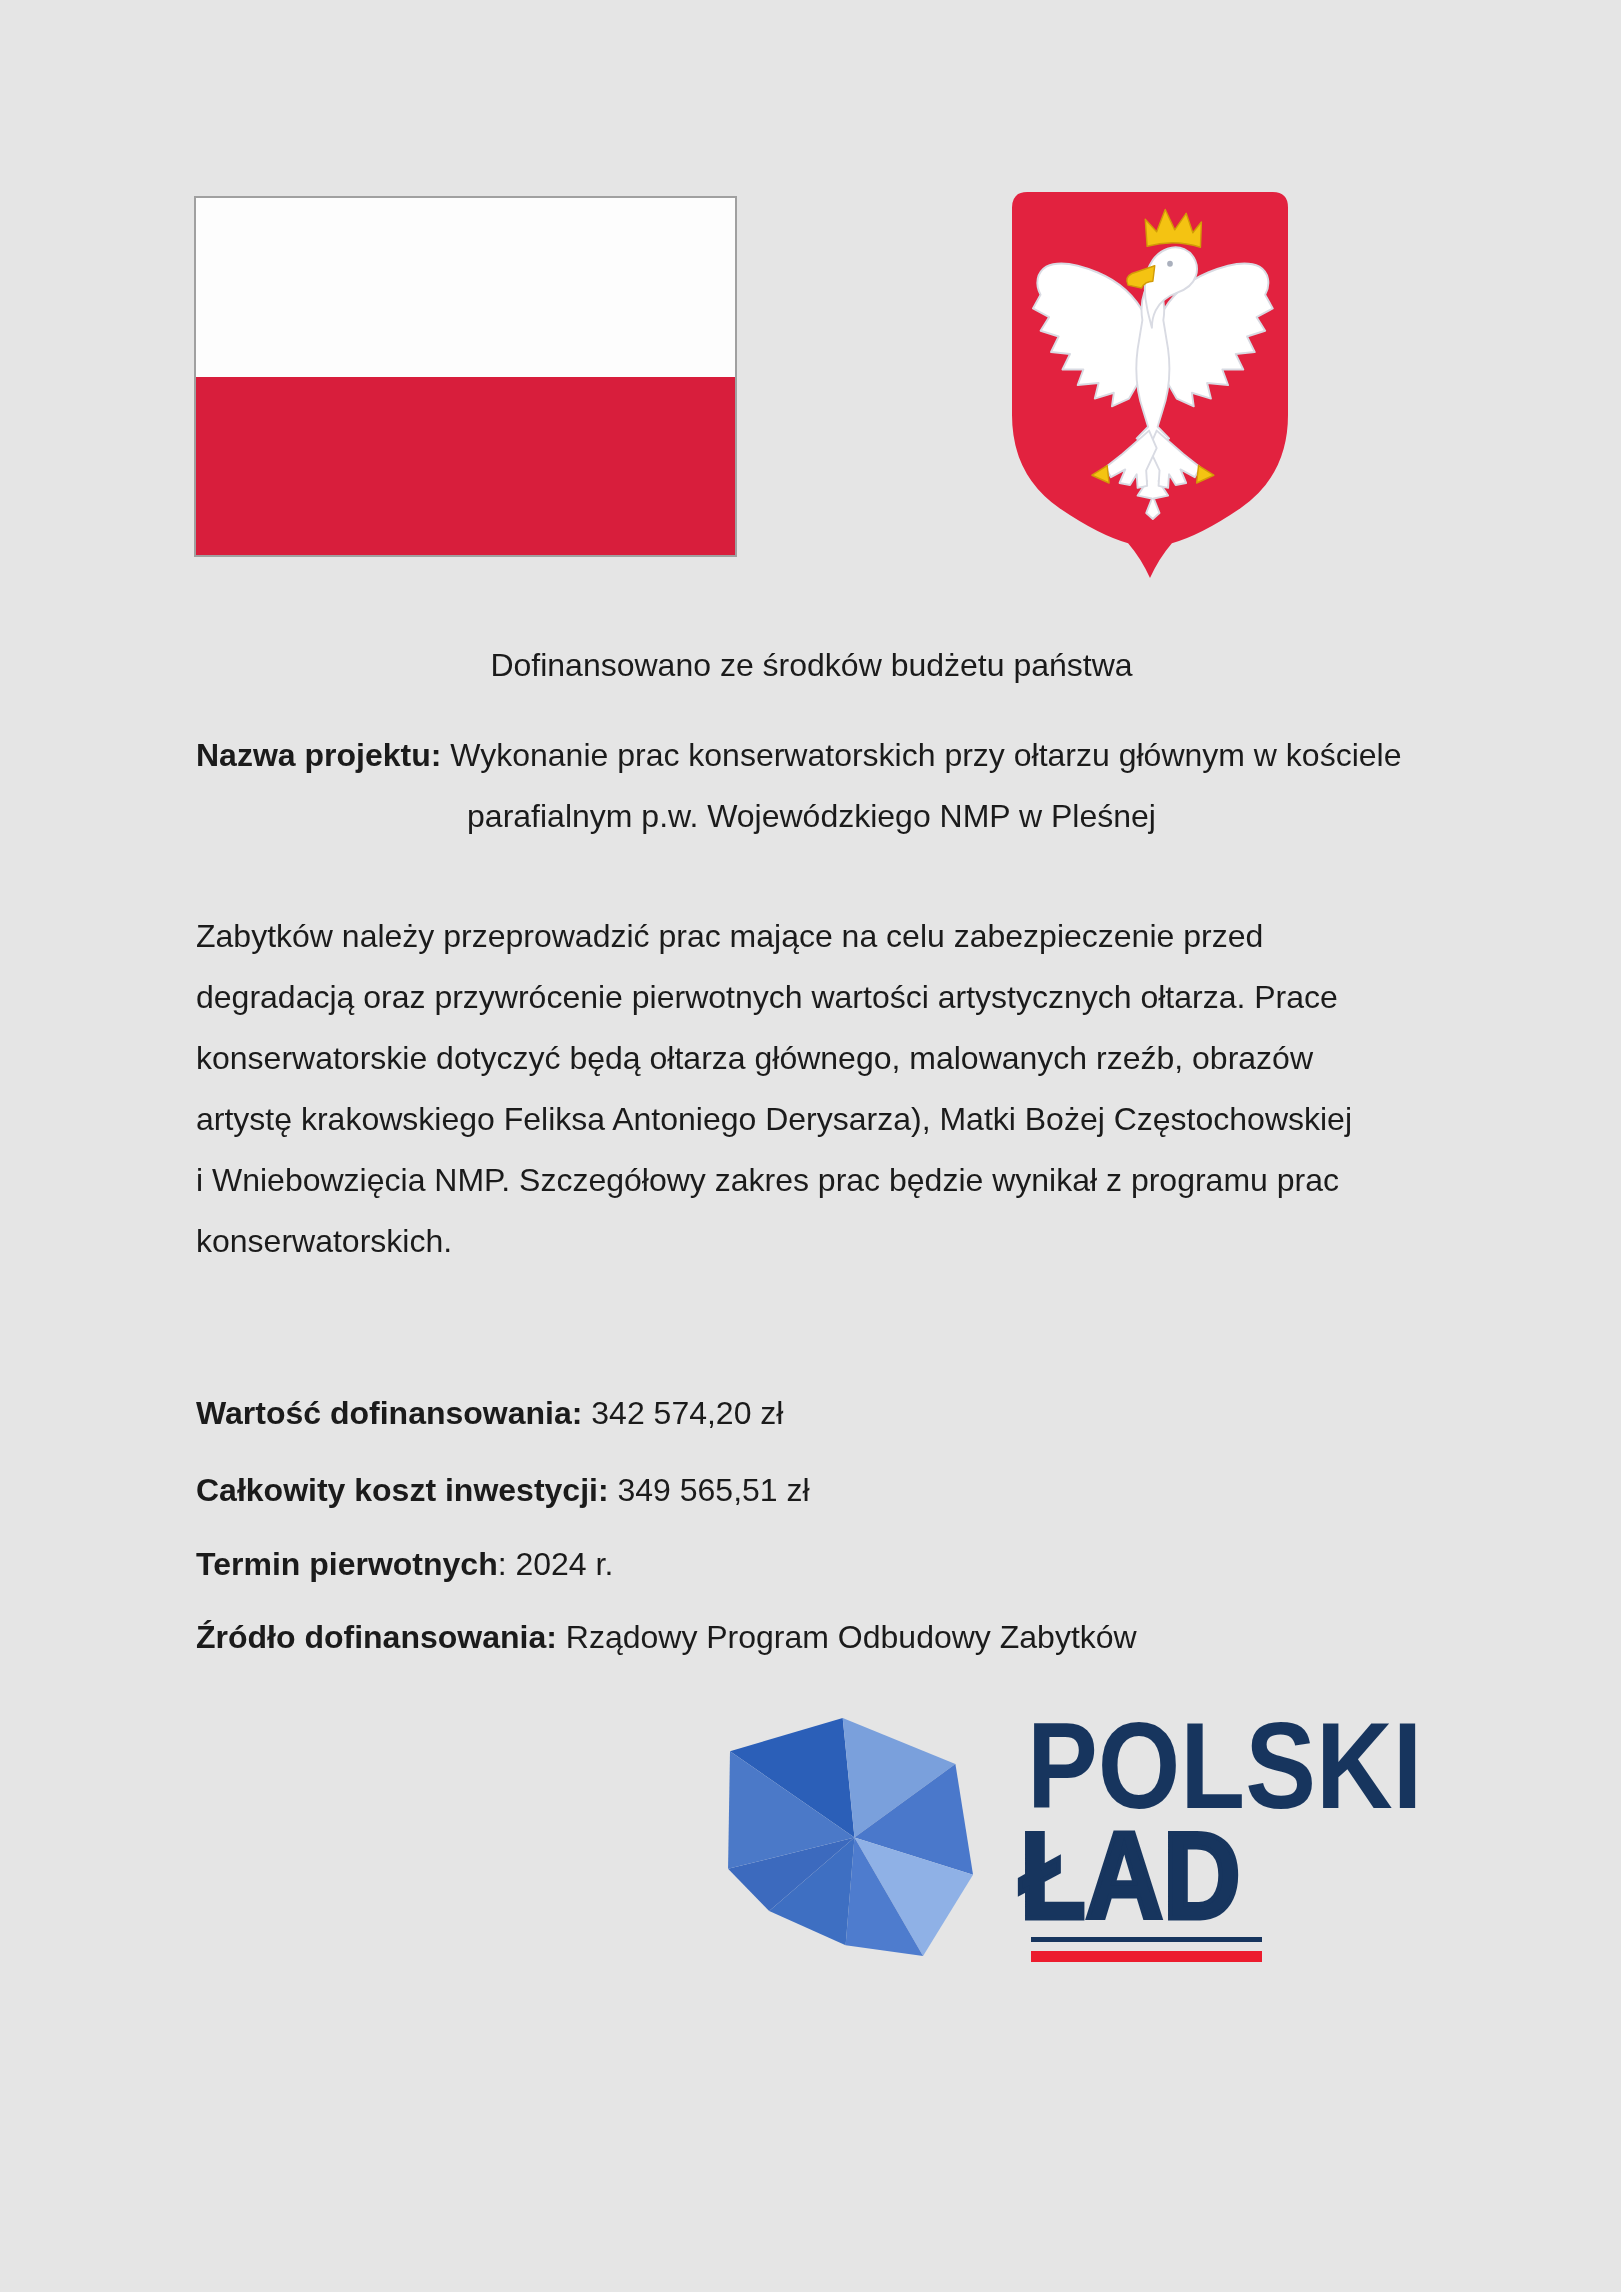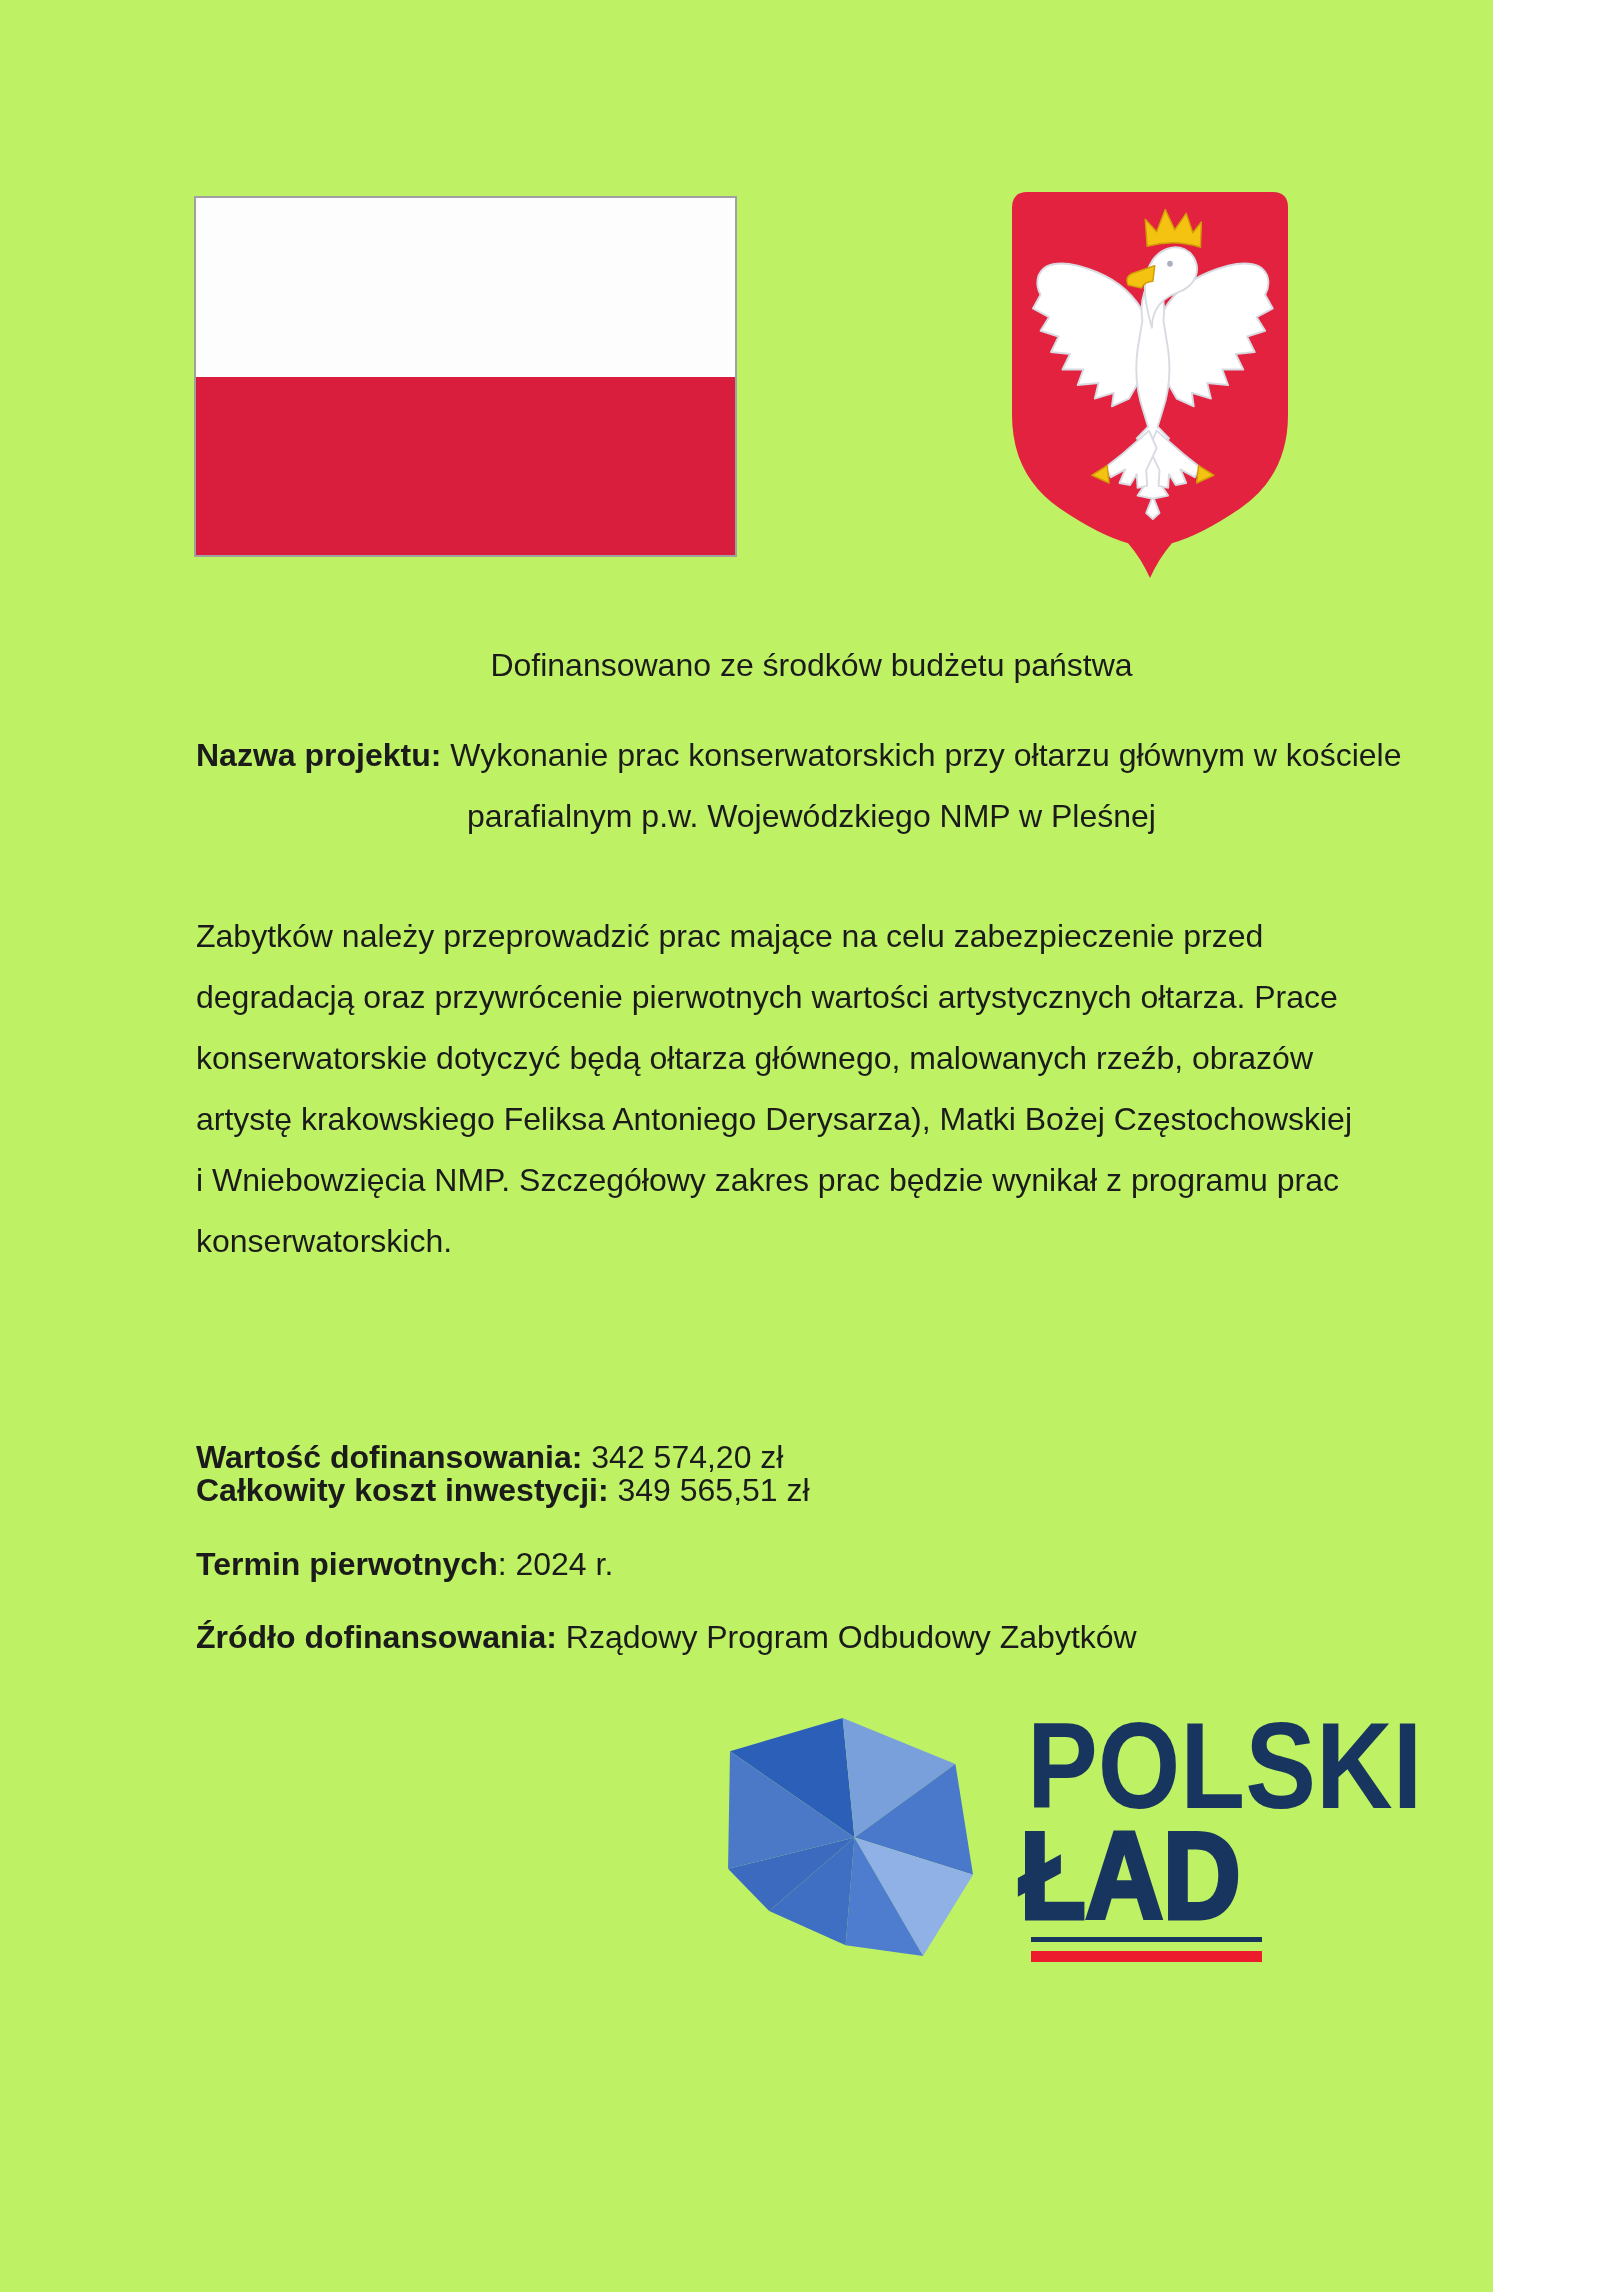--- a/index.html
+++ b/index.html
@@ -1,20 +1,20 @@
 <!DOCTYPE html>
 <html lang="pl" style="--c-text: #1b1b1b; --c-flag_red: #D81E3C; --c-shield_red: #E2223F; --c-gold: #F4C312; --c-navy: #17355E; --c-line_red: #EC1C2E; --c-map_blues-0: #2B5FB8; --c-map_blues-1: #7AA0DC; --c-map_blues-2: #4A78CB; --c-map_blues-3: #8FB1E6; --c-map_blues-4: #4E7CCE; --c-map_blues-5: #3E6FC2; --c-map_blues-6: #3C6ABE; --c-map_blues-7: #4B79C8;"><head>
 <meta charset="utf-8">
 <style>
   html,body{margin:0;padding:0;background:#ffffff;}
   .page{
     position:relative;
-    width:1493px;
+    width:1621px;
     height:2293px;
-    background:#bef264;
+    background:#e5e5e5;
     overflow:hidden;
     font-family:"Liberation Sans", sans-serif;
     color:var(--c-text, #1b1b1b);
   }
 
   
   .flag{
     position:absolute; left:194px; top:196px;
     width:543px; height:361px;
     border:2px solid #a0a0a0;
@@ -30,21 +30,21 @@
   .coat .gold{fill:var(--c-gold,#F4C312); stroke:#d29b07; stroke-width:1.5; stroke-linejoin:round;}
 
   
   .txt{position:absolute; left:196px; width:1231px; font-size:32px; line-height:61px; white-space:nowrap;}
   .centered{text-align:center;}
   .txt b{font-weight:bold;}
   .heading{top:635px;}
   .nazwa{top:725px;}
   .opis{top:906px;}
   .fact{position:absolute; left:196px; height:61px; line-height:61px; font-size:32px; white-space:nowrap;}
-  .fact-0{top:1427px;}
+  .fact-0{top:1383px;}
   .fact-1{top:1460px;}
   .fact-2{top:1534px;}
   .fact-3{top:1607px;}
 
   
   .map{position:absolute; left:725px; top:1715px; width:255px; height:245px;}
   .map .f0{fill:var(--c-map_blues-0,#2B5FB8);}
   .map .f1{fill:var(--c-map_blues-1,#7AA0DC);}
   .map .f2{fill:var(--c-map_blues-2,#4A78CB);}
   .map .f3{fill:var(--c-map_blues-3,#8FB1E6);}

